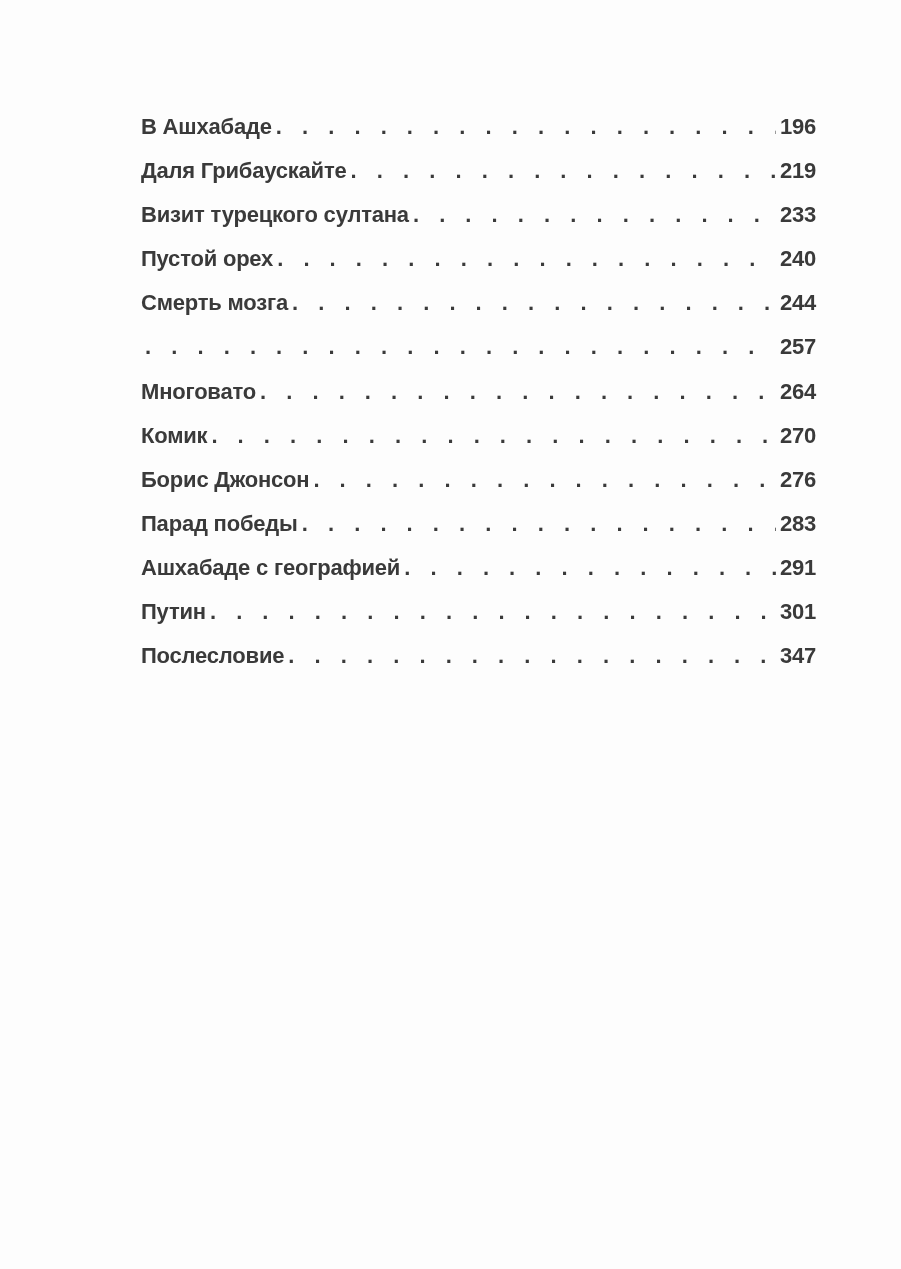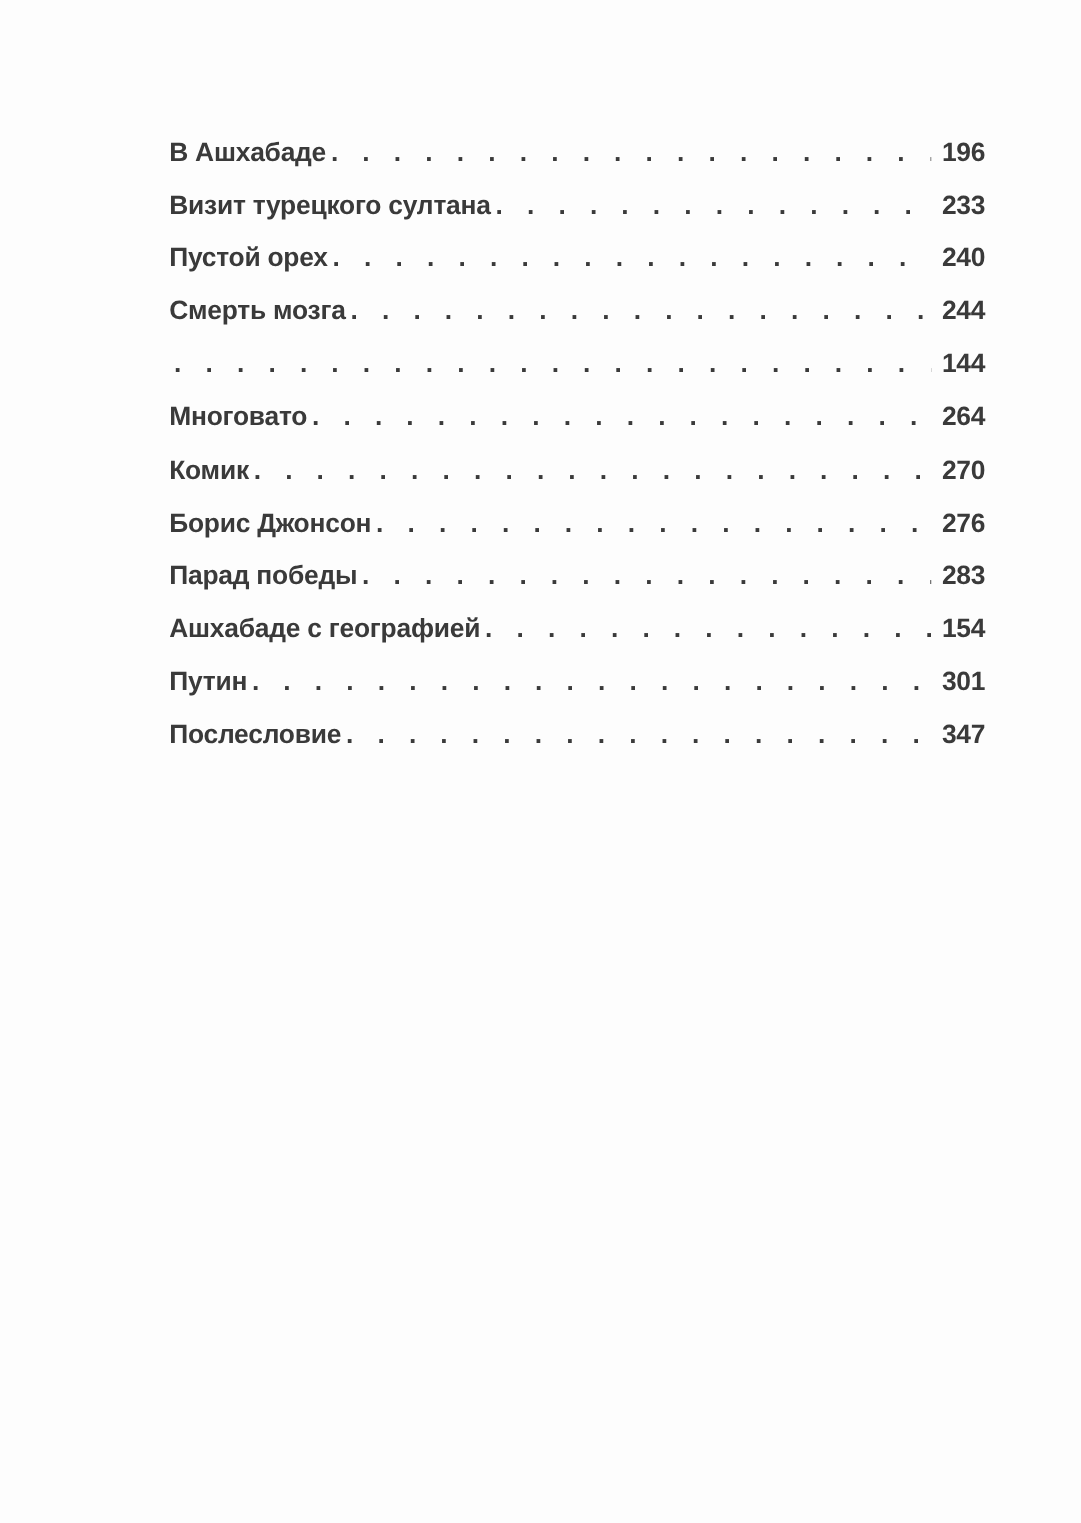--- a/index.html
+++ b/index.html
@@ -59,55 +59,60 @@
     white-space: nowrap;
     margin: 0 4px 0 4px;
     letter-spacing: 7px;
     color: #3a3a3a;
   }
   .toc-dots::before {
     content: ". . . . . . . . . . . . . . . . . . . . . . . . . . . . . . . . . . . . . . . . . . . . . . . . . . . . . . . . . . . . . . . . . . . .";
   }
   .toc-page {
     flex: 0 0 auto;
-    text-align: center;
+    text-align: left;
     min-width: 46px;
   }
 </style>
 </head>
 <body>
 
 <div class="page">
 
   <div class="bleed"></div>
 
   <div class="toc">
     <div class="toc-row">
       <span class="toc-title">В Ашхабаде</span>
       <span class="toc-dots"></span>
       <span class="toc-page">196</span>
+    </div>
+    <div class="toc-row">
+      <span class="toc-title">Даля Грибаускайте</span>
+      <span class="toc-dots"></span>
+      <span class="toc-page">219</span>
     </div>
     <div class="toc-row">
       <span class="toc-title">Визит турецкого султана</span>
       <span class="toc-dots"></span>
       <span class="toc-page">233</span>
     </div>
     <div class="toc-row">
       <span class="toc-title">Пустой орех</span>
       <span class="toc-dots"></span>
       <span class="toc-page">240</span>
     </div>
     <div class="toc-row">
       <span class="toc-title">Смерть мозга</span>
       <span class="toc-dots"></span>
       <span class="toc-page">244</span>
     </div>
     <div class="toc-row">
       <span class="toc-dots"></span>
-      <span class="toc-page">144</span>
+      <span class="toc-page">257</span>
     </div>
     <div class="toc-row">
       <span class="toc-title">Многовато</span>
       <span class="toc-dots"></span>
       <span class="toc-page">264</span>
     </div>
     <div class="toc-row">
       <span class="toc-title">Комик</span>
       <span class="toc-dots"></span>
       <span class="toc-page">270</span>
@@ -118,21 +123,21 @@
       <span class="toc-page">276</span>
     </div>
     <div class="toc-row">
       <span class="toc-title">Парад победы</span>
       <span class="toc-dots"></span>
       <span class="toc-page">283</span>
     </div>
     <div class="toc-row">
       <span class="toc-title">Ашхабаде с географией</span>
       <span class="toc-dots"></span>
-      <span class="toc-page">154</span>
+      <span class="toc-page">291</span>
     </div>
     <div class="toc-row">
       <span class="toc-title">Путин</span>
       <span class="toc-dots"></span>
       <span class="toc-page">301</span>
     </div>
     <div class="toc-row">
       <span class="toc-title">Послесловие</span>
       <span class="toc-dots"></span>
       <span class="toc-page">347</span>

